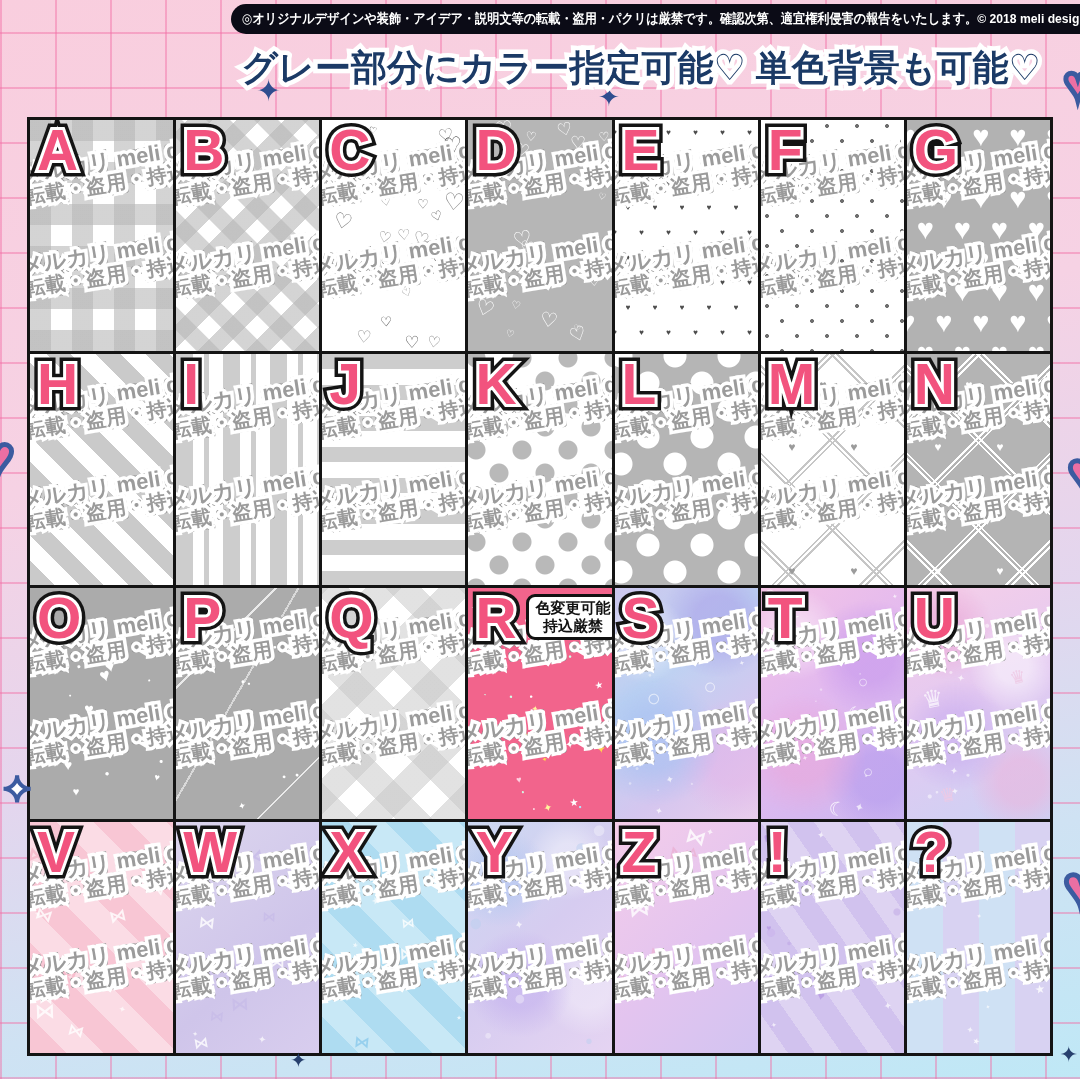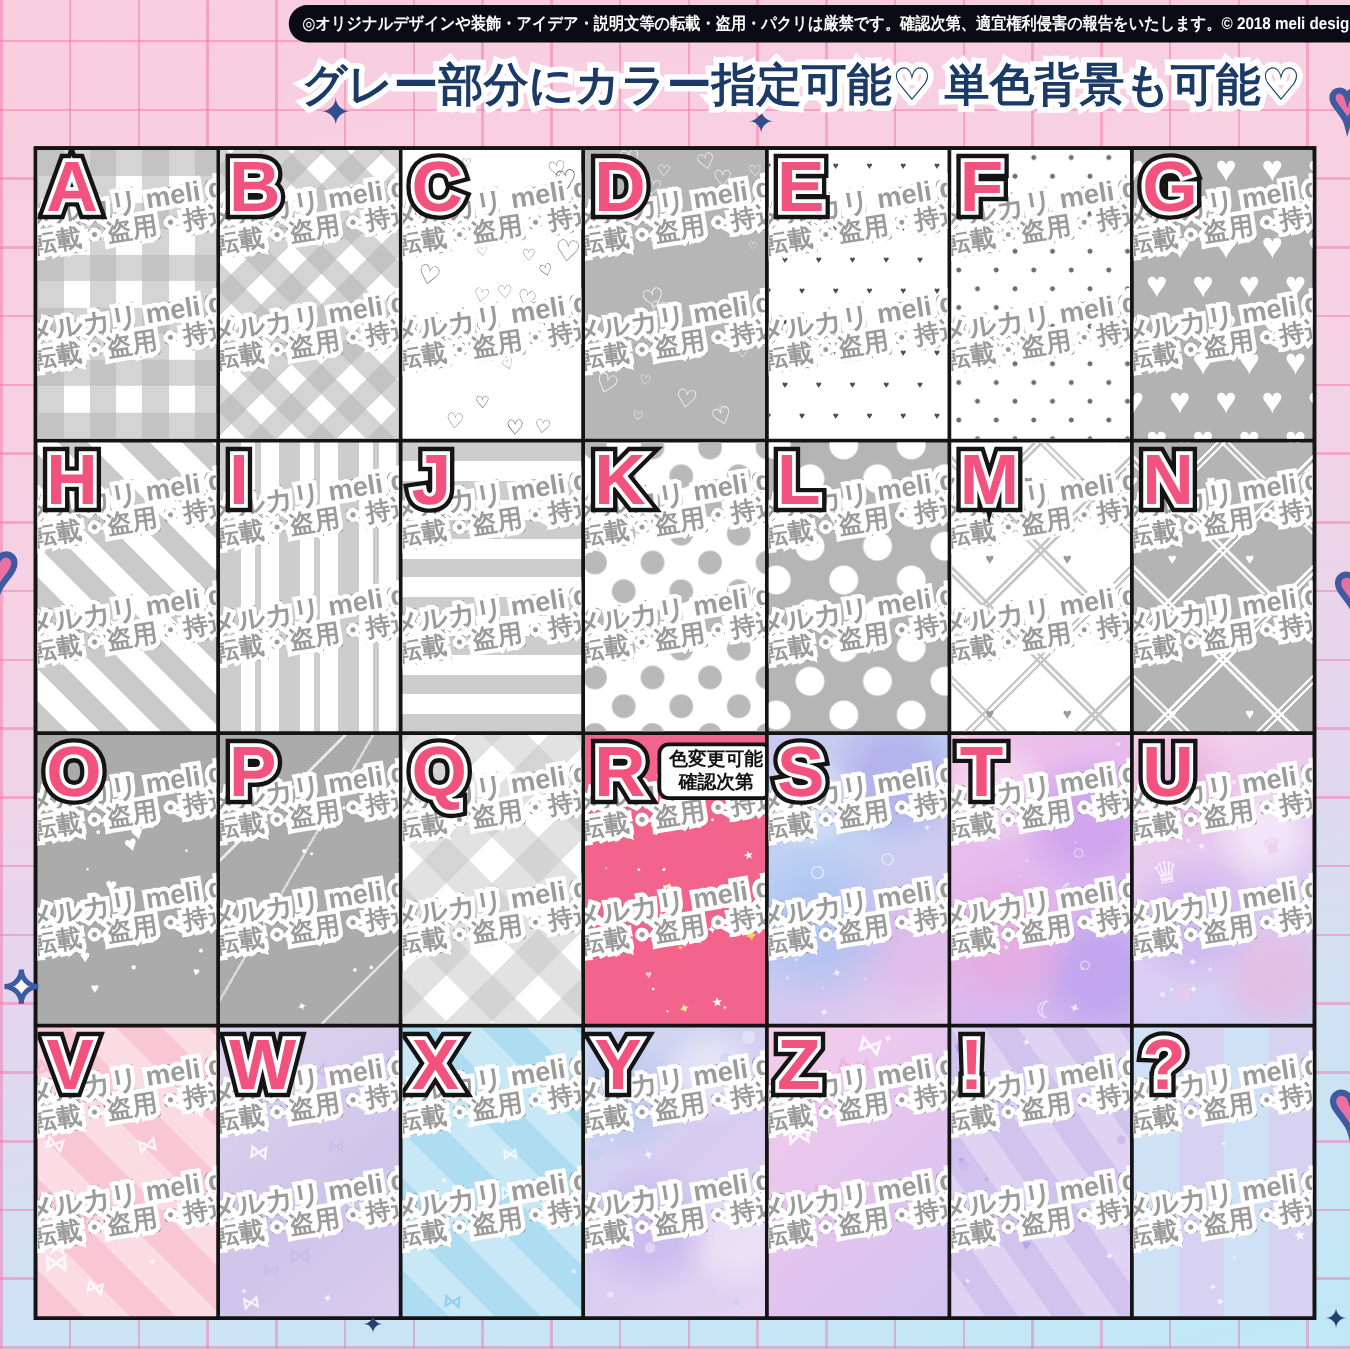--- a/index.html
+++ b/index.html
@@ -591,21 +591,21 @@
           <div class="wm-line wm-l1" data-text="メルカリ meli design">メルカリ meli design</div>
           <div class="wm-line wm-l2" data-text="転載・盗用・持込厳禁">転載・盗用・持込厳禁</div>
         </div>
         <div class="wm wm2">
           <div class="wm-line wm-l1" data-text="メルカリ meli design">メルカリ meli design</div>
           <div class="wm-line wm-l2" data-text="転載・盗用・持込厳禁">転載・盗用・持込厳禁</div>
         </div>
         <div class="letter"><span class="k">R</span><span class="w">R</span><span class="f">R</span></div>
         <div class="badge">
           <div>色変更可能</div>
-          <div>確認次第</div>
+          <div>持込厳禁</div>
         </div>
       </div>
       <div class="tile pat-dream-blue">
         <div class="pat-extra"></div>
         <div class="scatter">
           <span style="left: 32.6818px; top: 141.834px; font-size: 13.1989px; color: rgba(255, 255, 255, 0.8); transform: translate(-50%, -50%) rotate(-7.57459deg);">☾</span>
           <span style="left: 124.061px; top: 127.362px; font-size: 17.1549px; color: rgba(255, 255, 255, 0.8); transform: translate(-50%, -50%) rotate(10.5436deg);">☾</span>
           <span style="left: 44.379px; top: 33.0755px; font-size: 13.1762px; color: rgba(255, 255, 255, 0.8); transform: translate(-50%, -50%) rotate(-12.8301deg);">☾</span>
           <span style="left: 41.4842px; top: 135.427px; font-size: 12.0344px; color: rgba(255, 255, 255, 0.8); transform: translate(-50%, -50%) rotate(-10.9053deg);">☾</span>
           <span style="left: 36.209px; top: 16.3191px; font-size: 8.8099px; color: rgba(255, 255, 255, 0.7); transform: translate(-50%, -50%) rotate(-18.8741deg);">✦</span>

